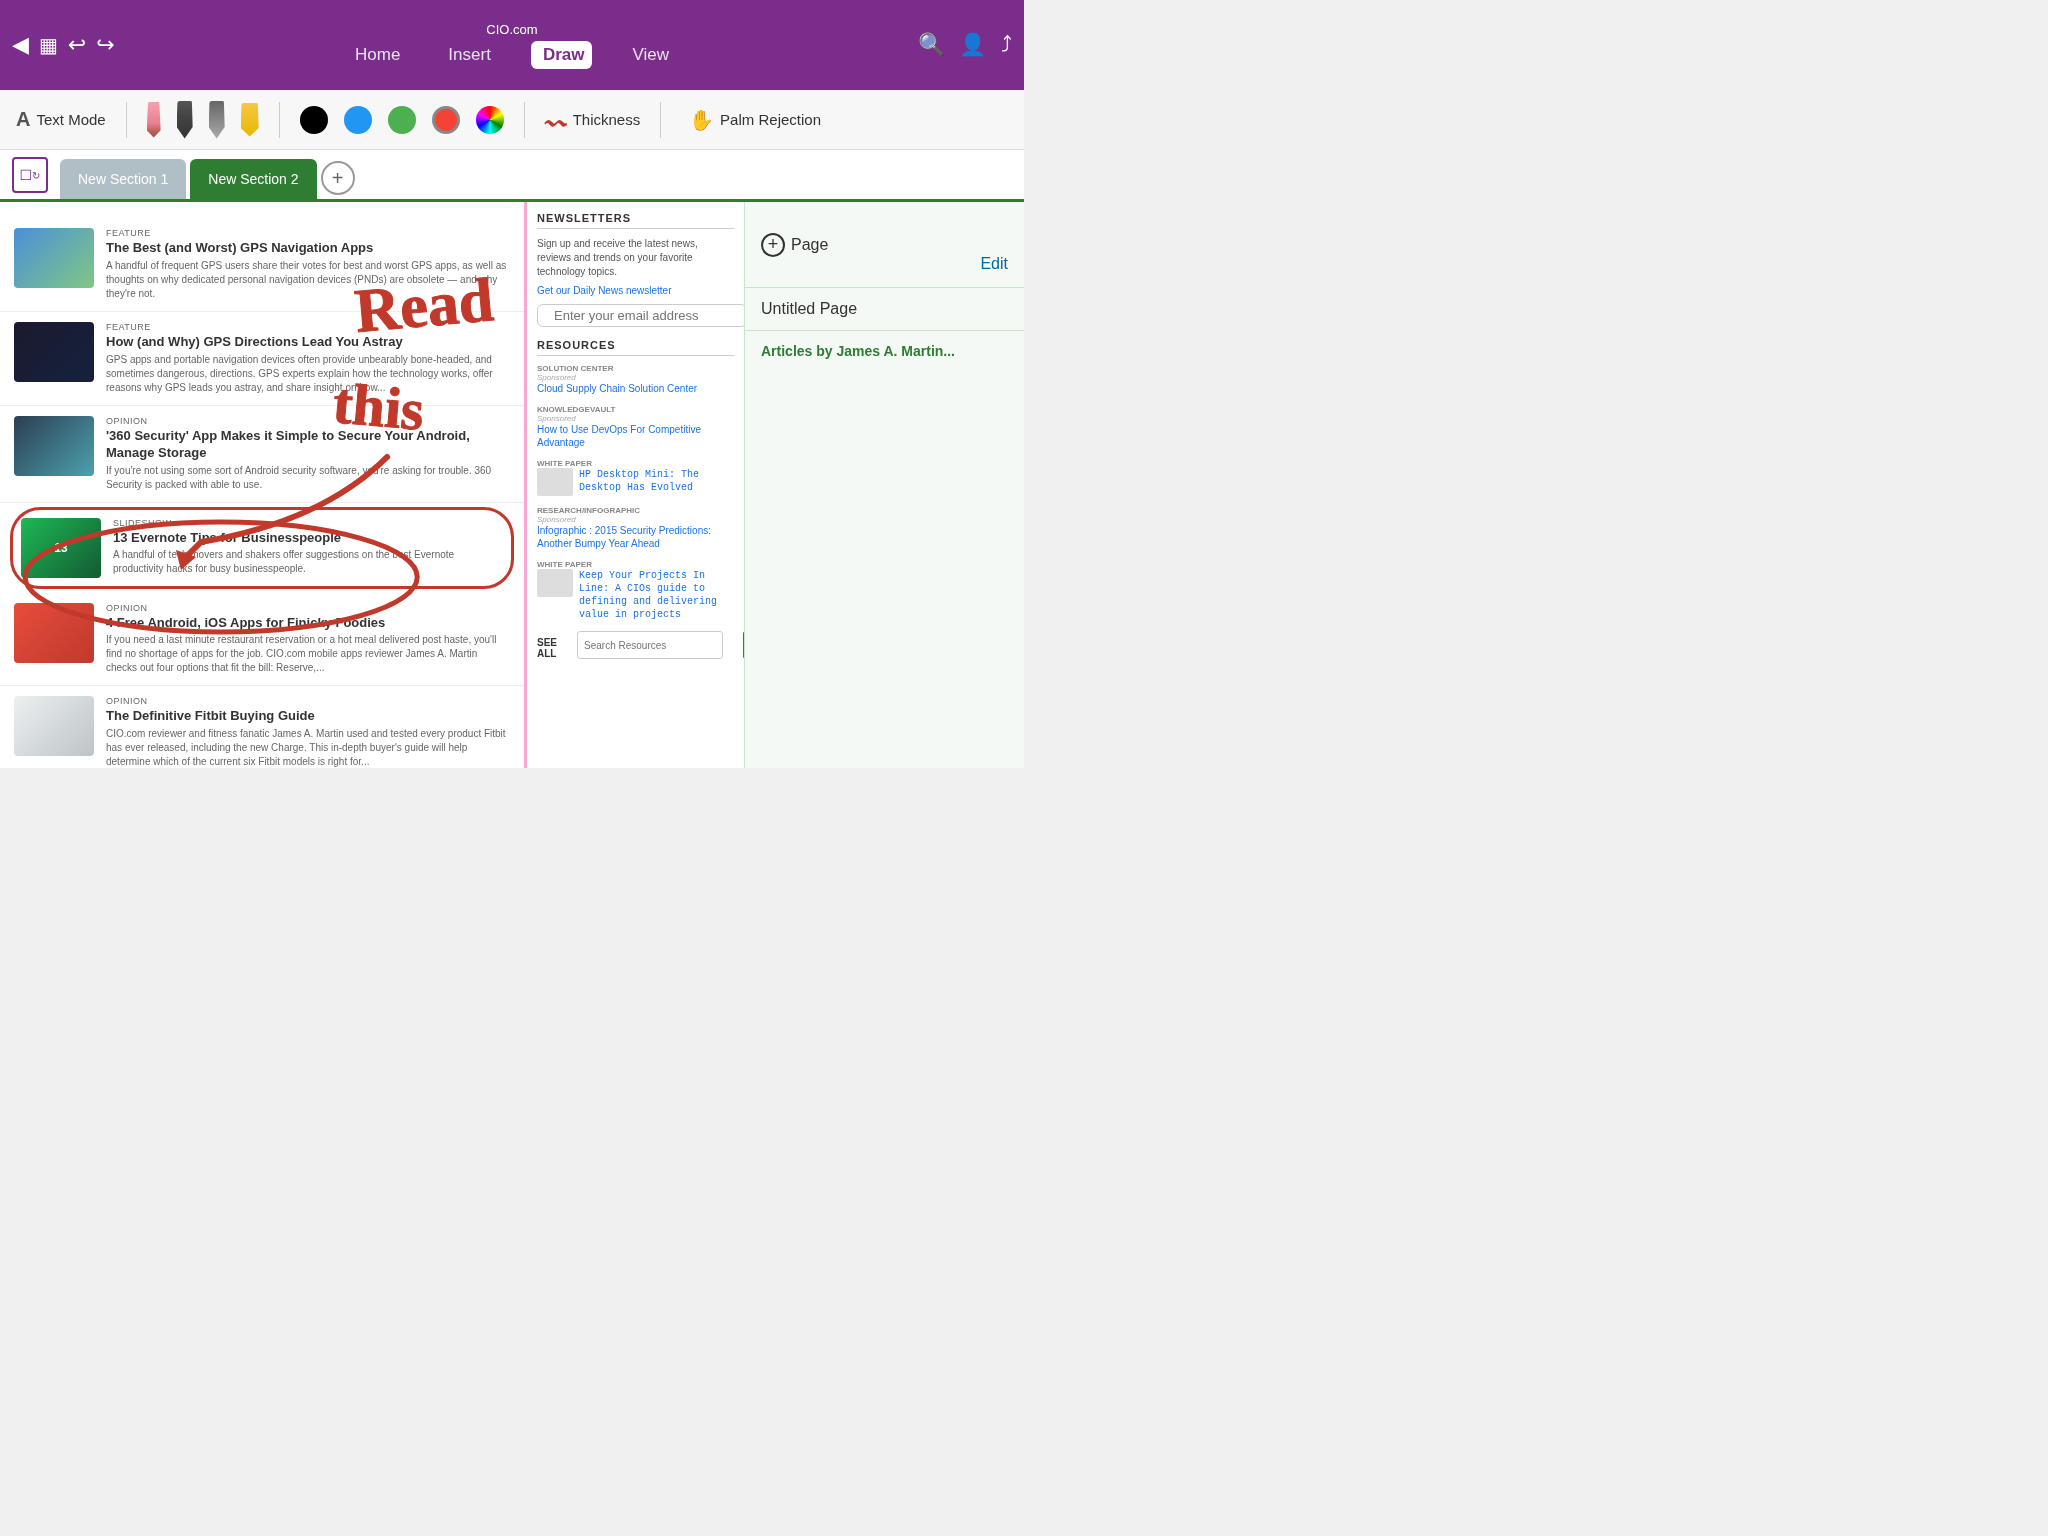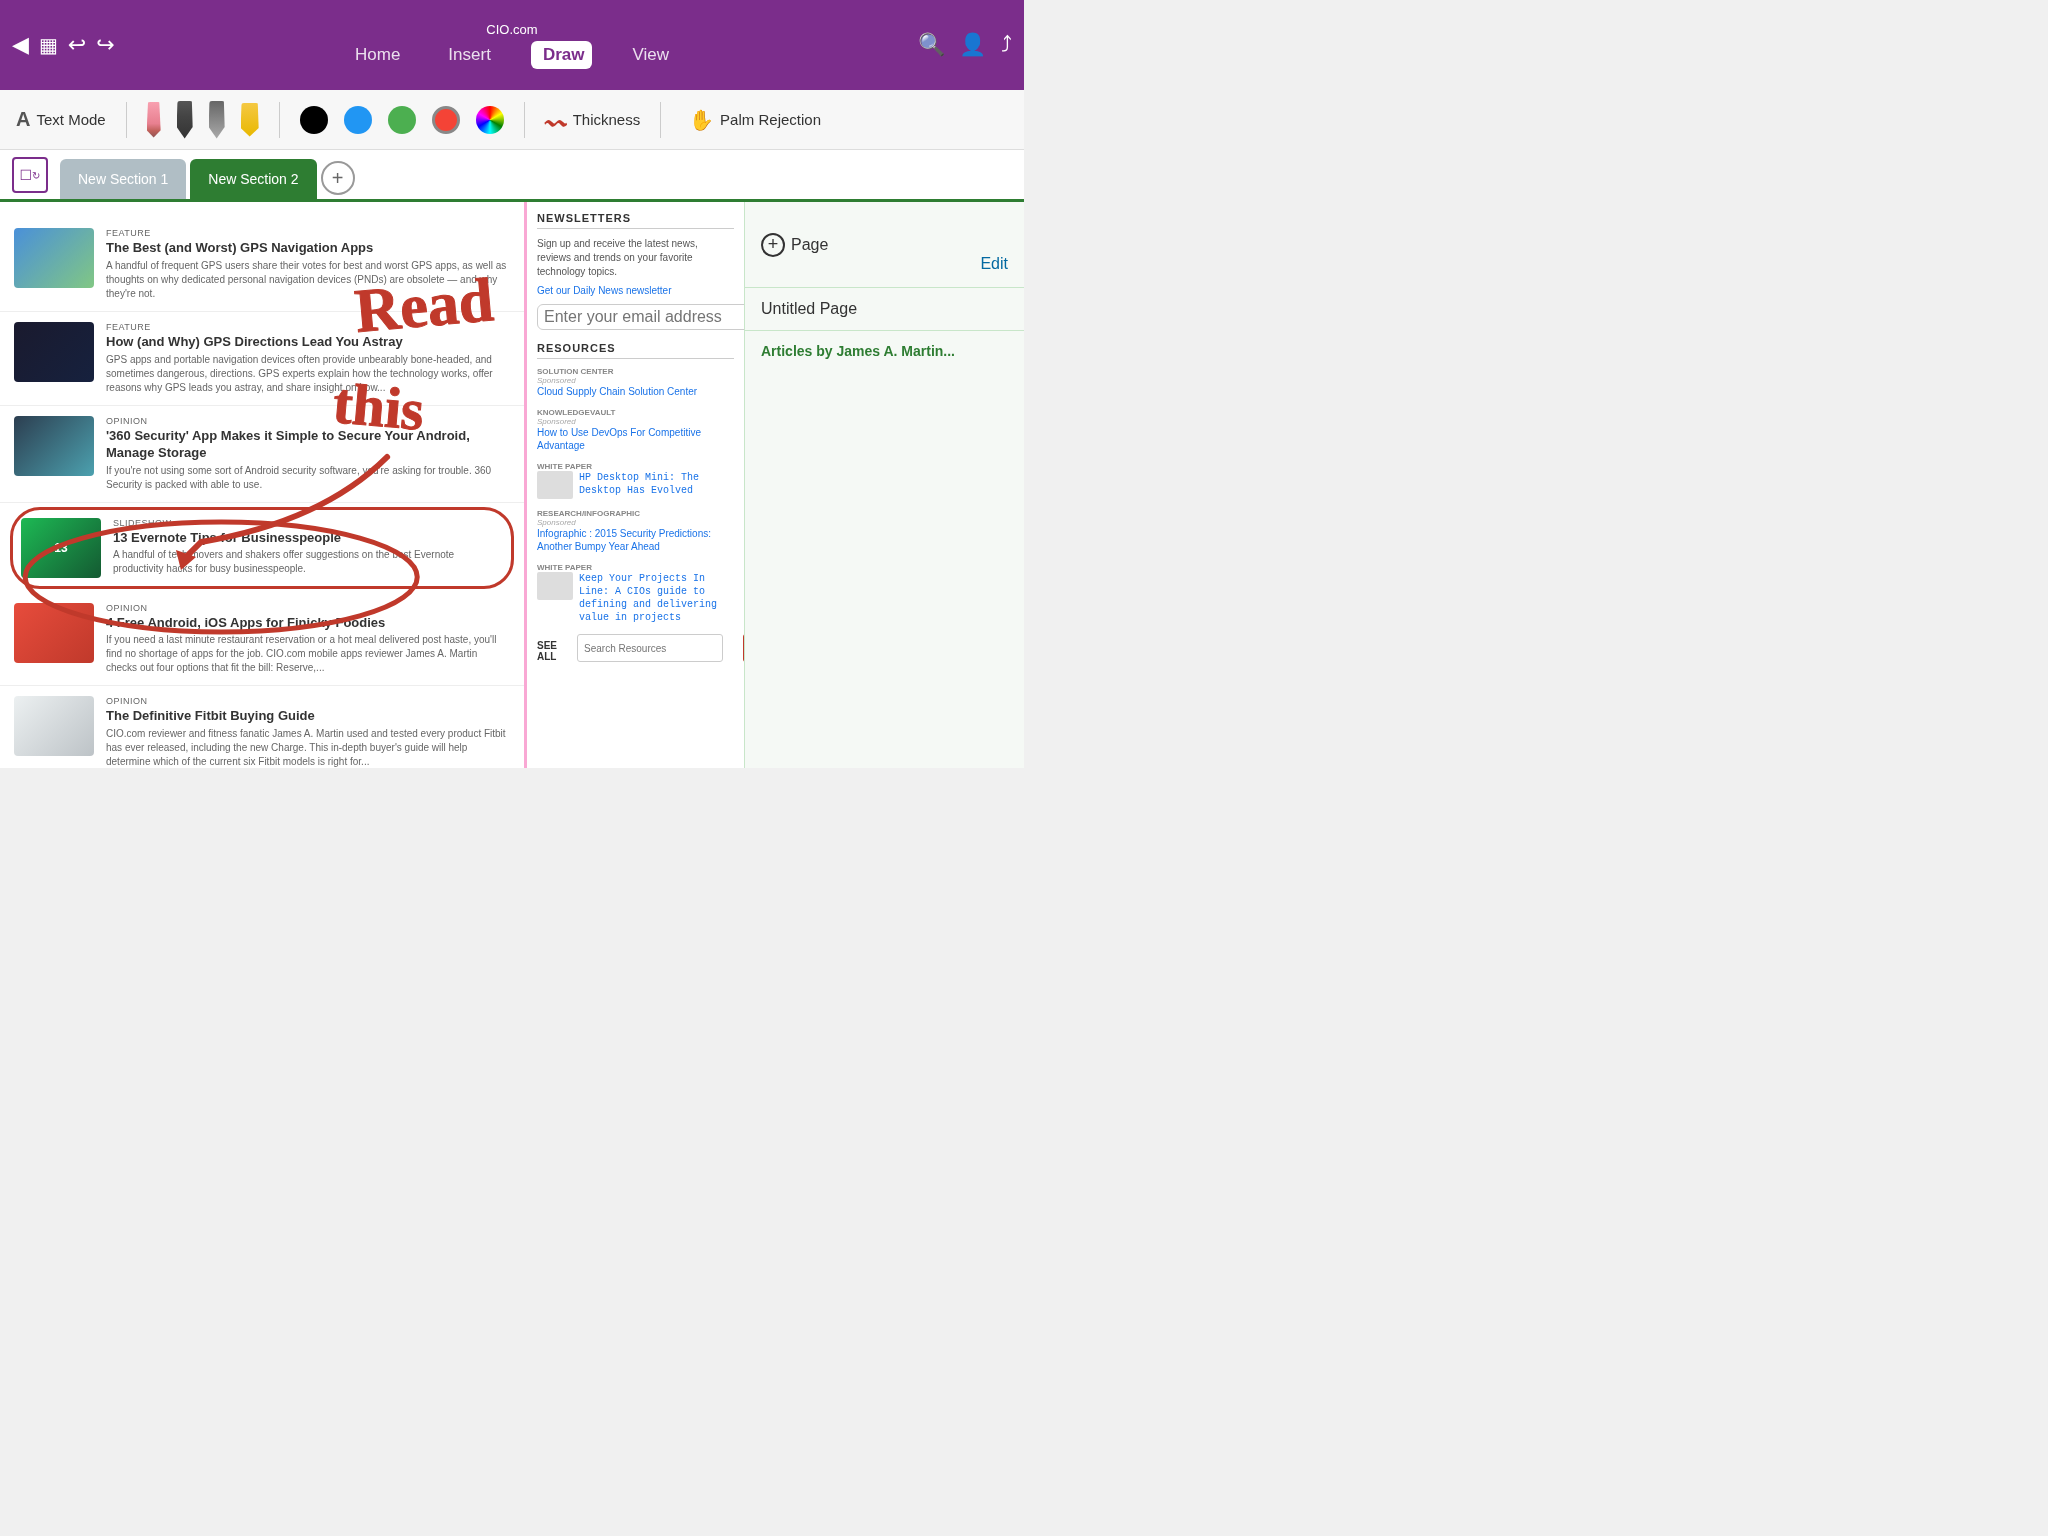--- a/index.html
+++ b/index.html
@@ -253,22 +253,22 @@
       padding-bottom: 4px;
       margin-bottom: 8px;
     }
     .ws-text { font-size: 10px; color: #555; margin-bottom: 6px; line-height: 1.4; }
     .ws-link { font-size: 10px; color: #1a73e8; cursor: pointer; margin-bottom: 8px; display: block; }
     .ws-email-row { display: flex; gap: 4px; margin-bottom: 12px; }
     .ws-email-input {
       flex: 1;
       border: 1px solid #ccc;
       border-radius: 6px;
-      padding: 3px 6px;
-      font-size: 16px;
+      padding: 3px 16px;
+      font-size: 13px;
       color: #999;
     }
     .ws-go-btn {
       background: #c0392b;
       color: white;
       border: none;
       border-radius: 3px;
       padding: 3px 8px;
       font-size: 11px;
       cursor: pointer;

